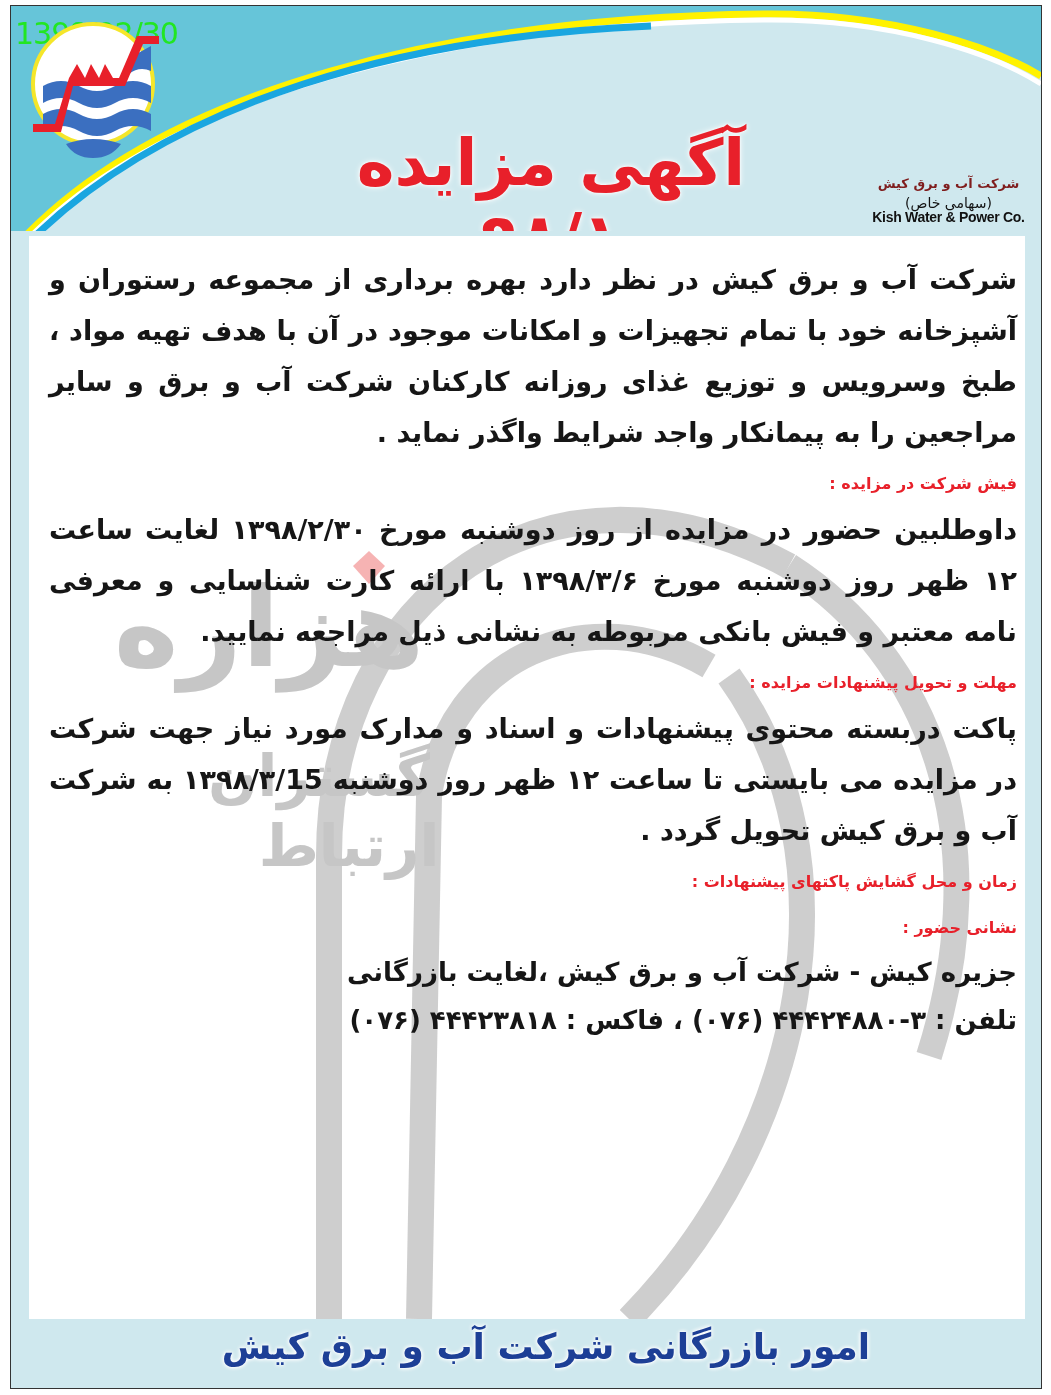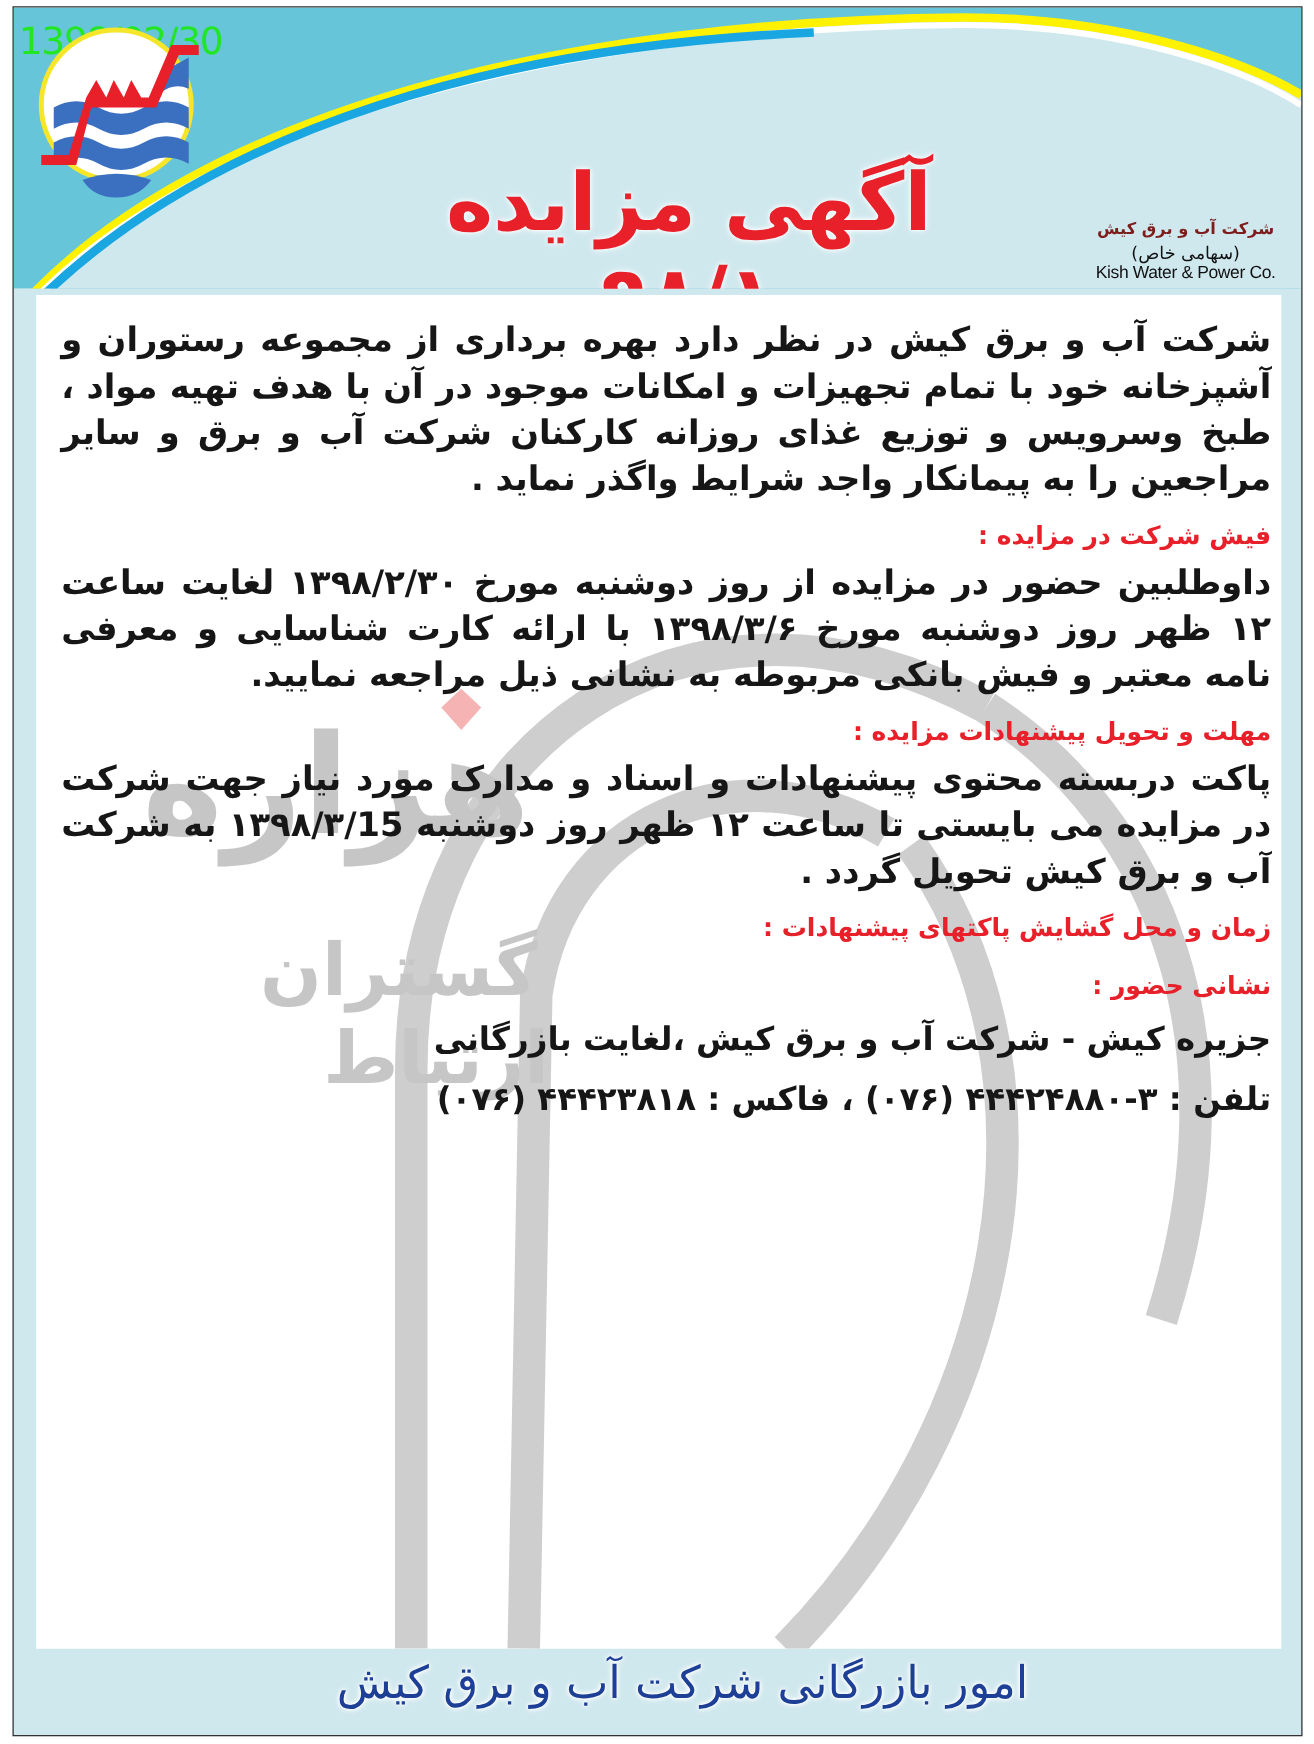--- a/index.html
+++ b/index.html
@@ -32,49 +32,49 @@
     .logo-name {
       position: absolute; left: 855px; top: 170px; width: 165px; text-align: center;
       direction: rtl; font-size: 13px; font-weight: bold; color: #7f1d1d;
     }
     .logo-sub {
       position: absolute; left: 855px; top: 189px; width: 165px; text-align: center;
       direction: rtl; font-size: 14px; color: #111;
     }
     .logo-en {
       position: absolute; left: 855px; top: 203px; width: 165px; text-align: center;
-      font-family: "Liberation Sans", sans-serif; font-size: 14px; font-weight: normal; color: #111;
+      font-family: "Liberation Sans", sans-serif; font-size: 14px; font-weight: bold; color: #111;
       letter-spacing: -0.3px;
     }
 
     .content {
       position: absolute; left: 18px; top: 230px; width: 996px; height: 1083px;
       background: #ffffff; overflow: hidden;
     }
     .watermark { position: absolute; left: 0; top: 0; pointer-events: none; }
 
     .text-block {
       position: absolute; left: 20px; top: 18px; width: 968px;
       direction: rtl; text-align: right;
       font-family: "DejaVu Sans", sans-serif; font-weight: bold; color: #161616;
     }
     .para {
-      font-size: 27px; line-height: 37px; text-align: justify; text-align-last: right;
+      font-size: 27px; line-height: 51px; text-align: justify; text-align-last: right;
       letter-spacing: -0.6px;
     }
     .heading {
-      font-size: 20px; line-height: 40px; color: #e8202a; margin-top: 6px;
+      font-size: 16px; line-height: 40px; color: #e8202a; margin-top: 6px;
       letter-spacing: -0.5px;
     }
     .addr { font-size: 26px; line-height: 48px; letter-spacing: -0.5px; }
 
     .footer {
       position: absolute; left: 0; top: 1320px; width: 1030px; height: 60px;
       text-align: center; direction: rtl;
-      font-family: "DejaVu Sans", sans-serif; font-weight: normal; font-size: 36px;
+      font-family: "DejaVu Sans", sans-serif; font-weight: bold; font-size: 36px;
       color: #1d3f96;
       text-shadow: 0 0 2px #fff, 0 0 4px #fff, 0 0 5px #fff;
       padding-left: 40px;
     }
   </style>
 </head>
 <body>
 
 <div class="frame">
 

